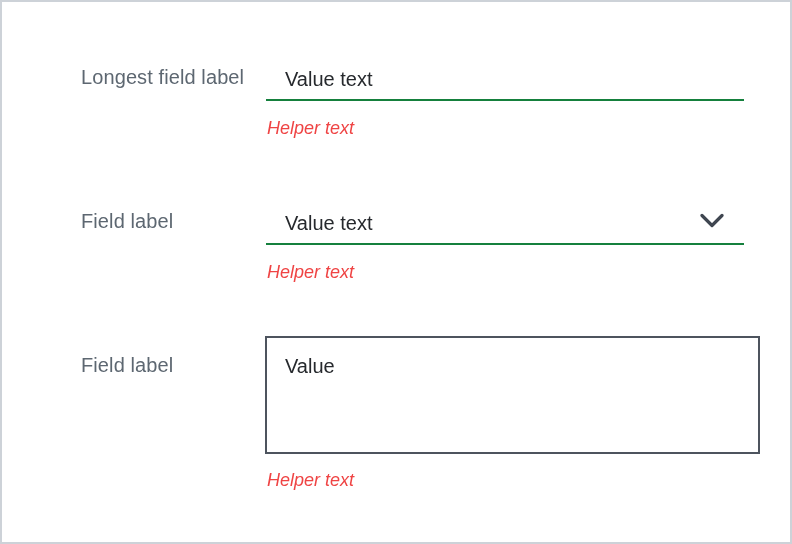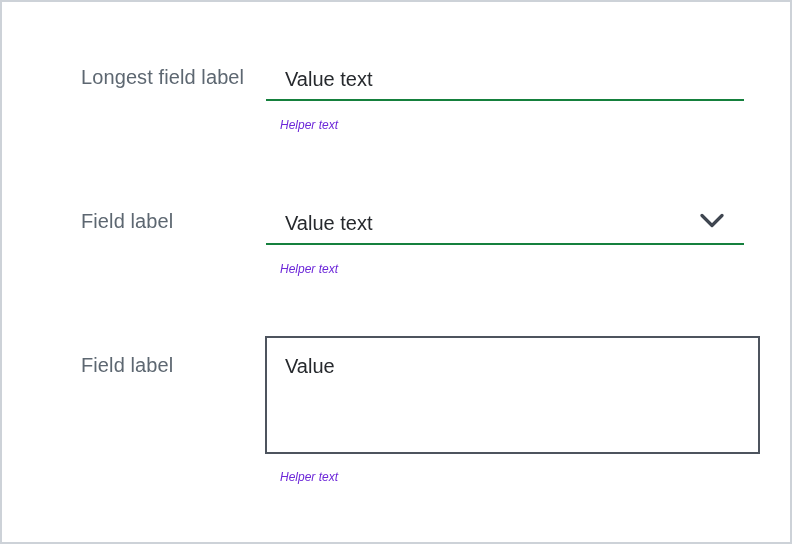--- a/index.html
+++ b/index.html
@@ -69,24 +69,24 @@
     font-family: inherit;
     font-size: 20px;
     line-height: 24px;
     color: #26292d;
     padding: 16px 18px;
     background: #ffffff;
     overflow: hidden;
   }
   .helper-text {
     position: absolute;
-    left: 280px;
-    font-size: 12px;
+    left: 267px;
+    font-size: 18px;
     font-style: italic;
-    color: #6d28d9;
+    color: #ef4444;
   }
   
   .f1-label  { top: 65px; }
   .f1-control{ top: 60px; }
   .f1-helper { top: 118px; }
   .f2-label  { top: 209px; }
   .f2-control{ top: 204px; }
   .f2-helper { top: 262px; }
   .f3-label  { top: 353px; }
   .f3-helper { top: 470px; }

